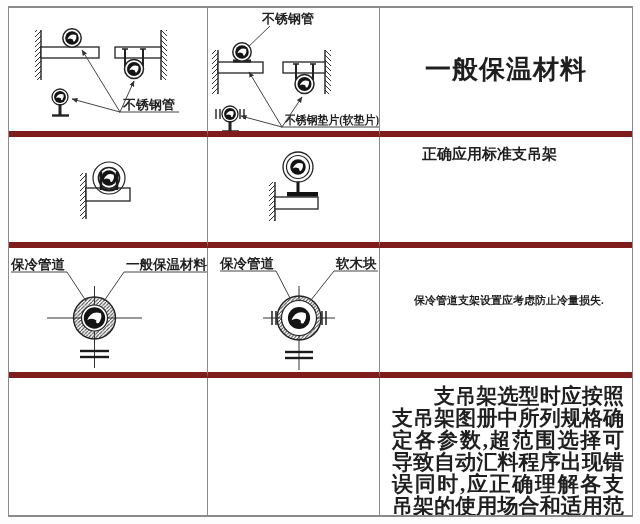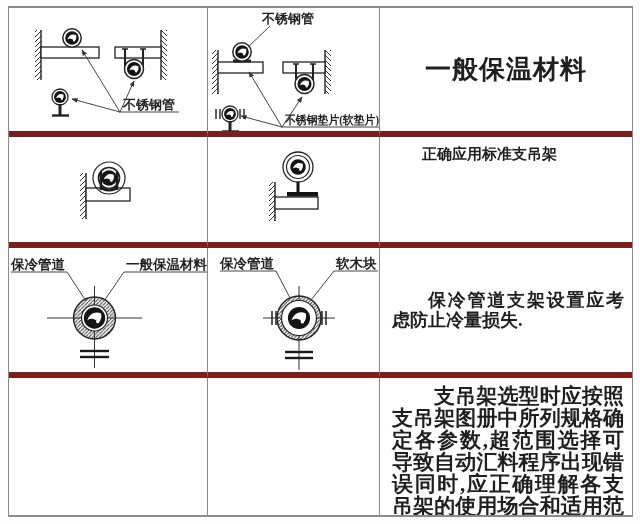--- a/index.html
+++ b/index.html
@@ -11,21 +11,21 @@
   .cell{position:relative;border-right:1px solid #8a8a8a;border-bottom:6px solid #7f1d1d;overflow:hidden;}
   .cell.last-col{border-right:none;}
   .cell.last-row{border-bottom:none;}
   .cell svg{display:block;}
   svg text{font-family:"Liberation Serif","DejaVu Serif",serif;font-weight:bold;fill:#1f1f1f;}
   .note{font-weight:bold;text-align:justify;}
   .note p{margin:0;text-indent:2em;}
   .note-title{display:flex;align-items:center;justify-content:center;
               font-size:26px;font-weight:bold;letter-spacing:1px;}
   .note-r2{padding:9px 8px 0 12px;font-size:15px;line-height:17.5px;}
-  .note-r3{padding:42px 8px 0 12px;font-size:18px;line-height:20px;}
+  .note-r3{padding:42px 8px 0 12px;font-size:11px;line-height:20px;}
   .note-r4{padding:7px 8px 0 12px;font-size:21px;line-height:22px;}
 </style>
 </head>
 <body>
 
 <div class="page">
 
   <svg width="0" height="0" style="position:absolute" aria-hidden="true">
     <defs>
       <pattern id="hatchL" patternUnits="userSpaceOnUse" width="5" height="5">

